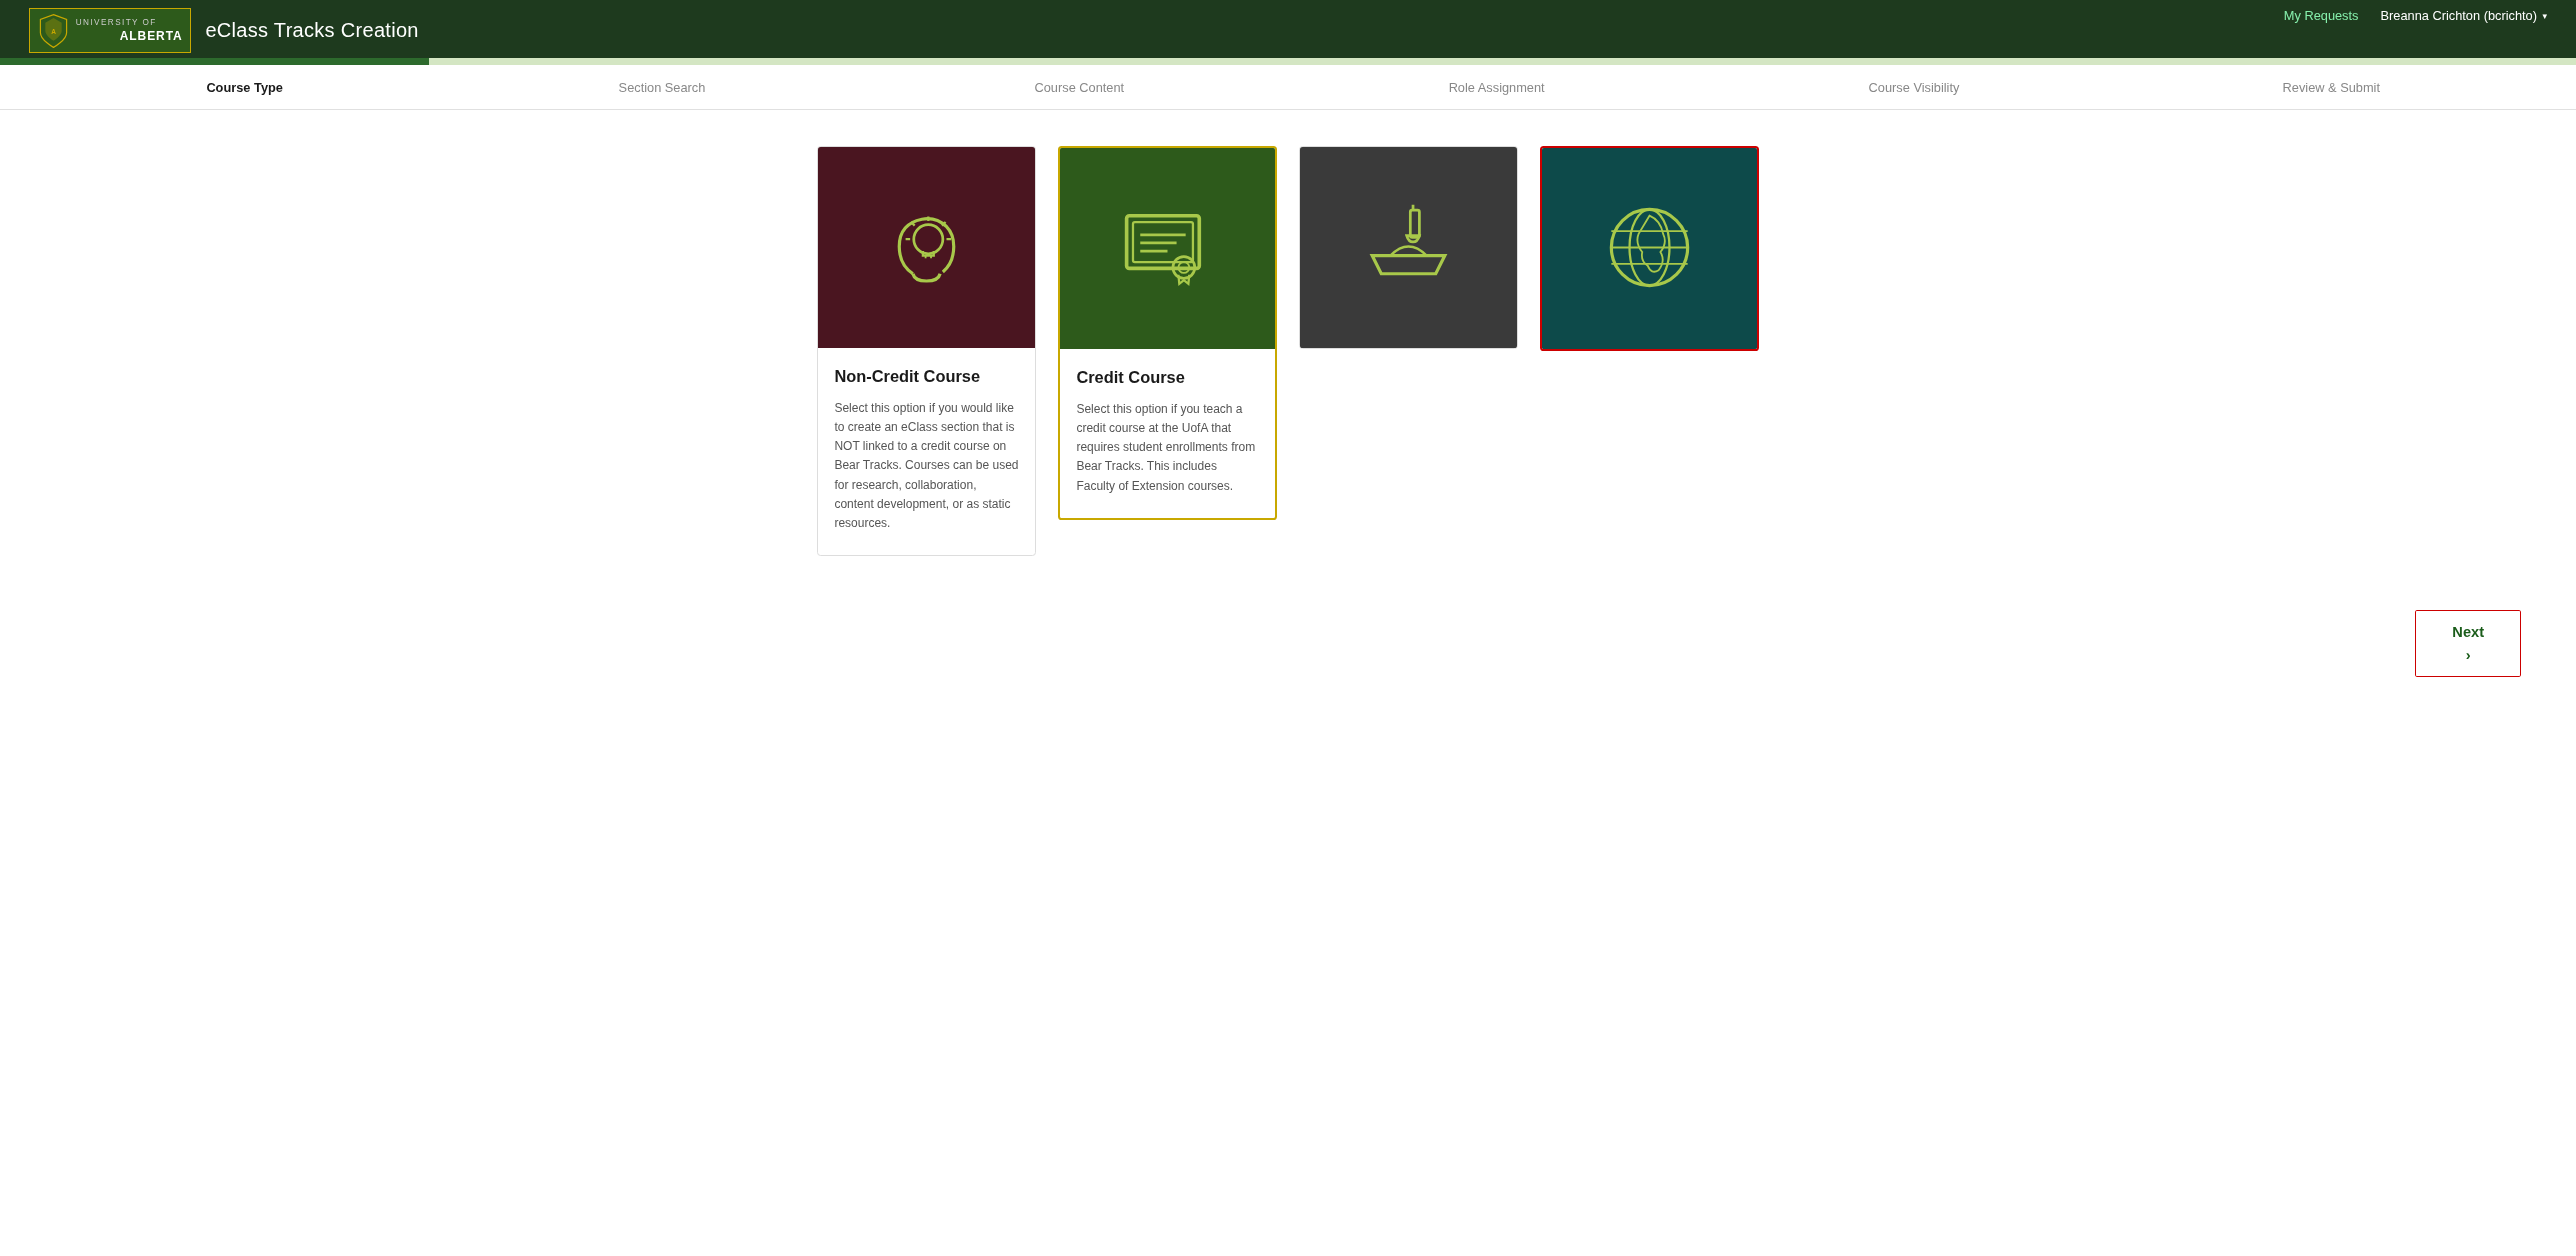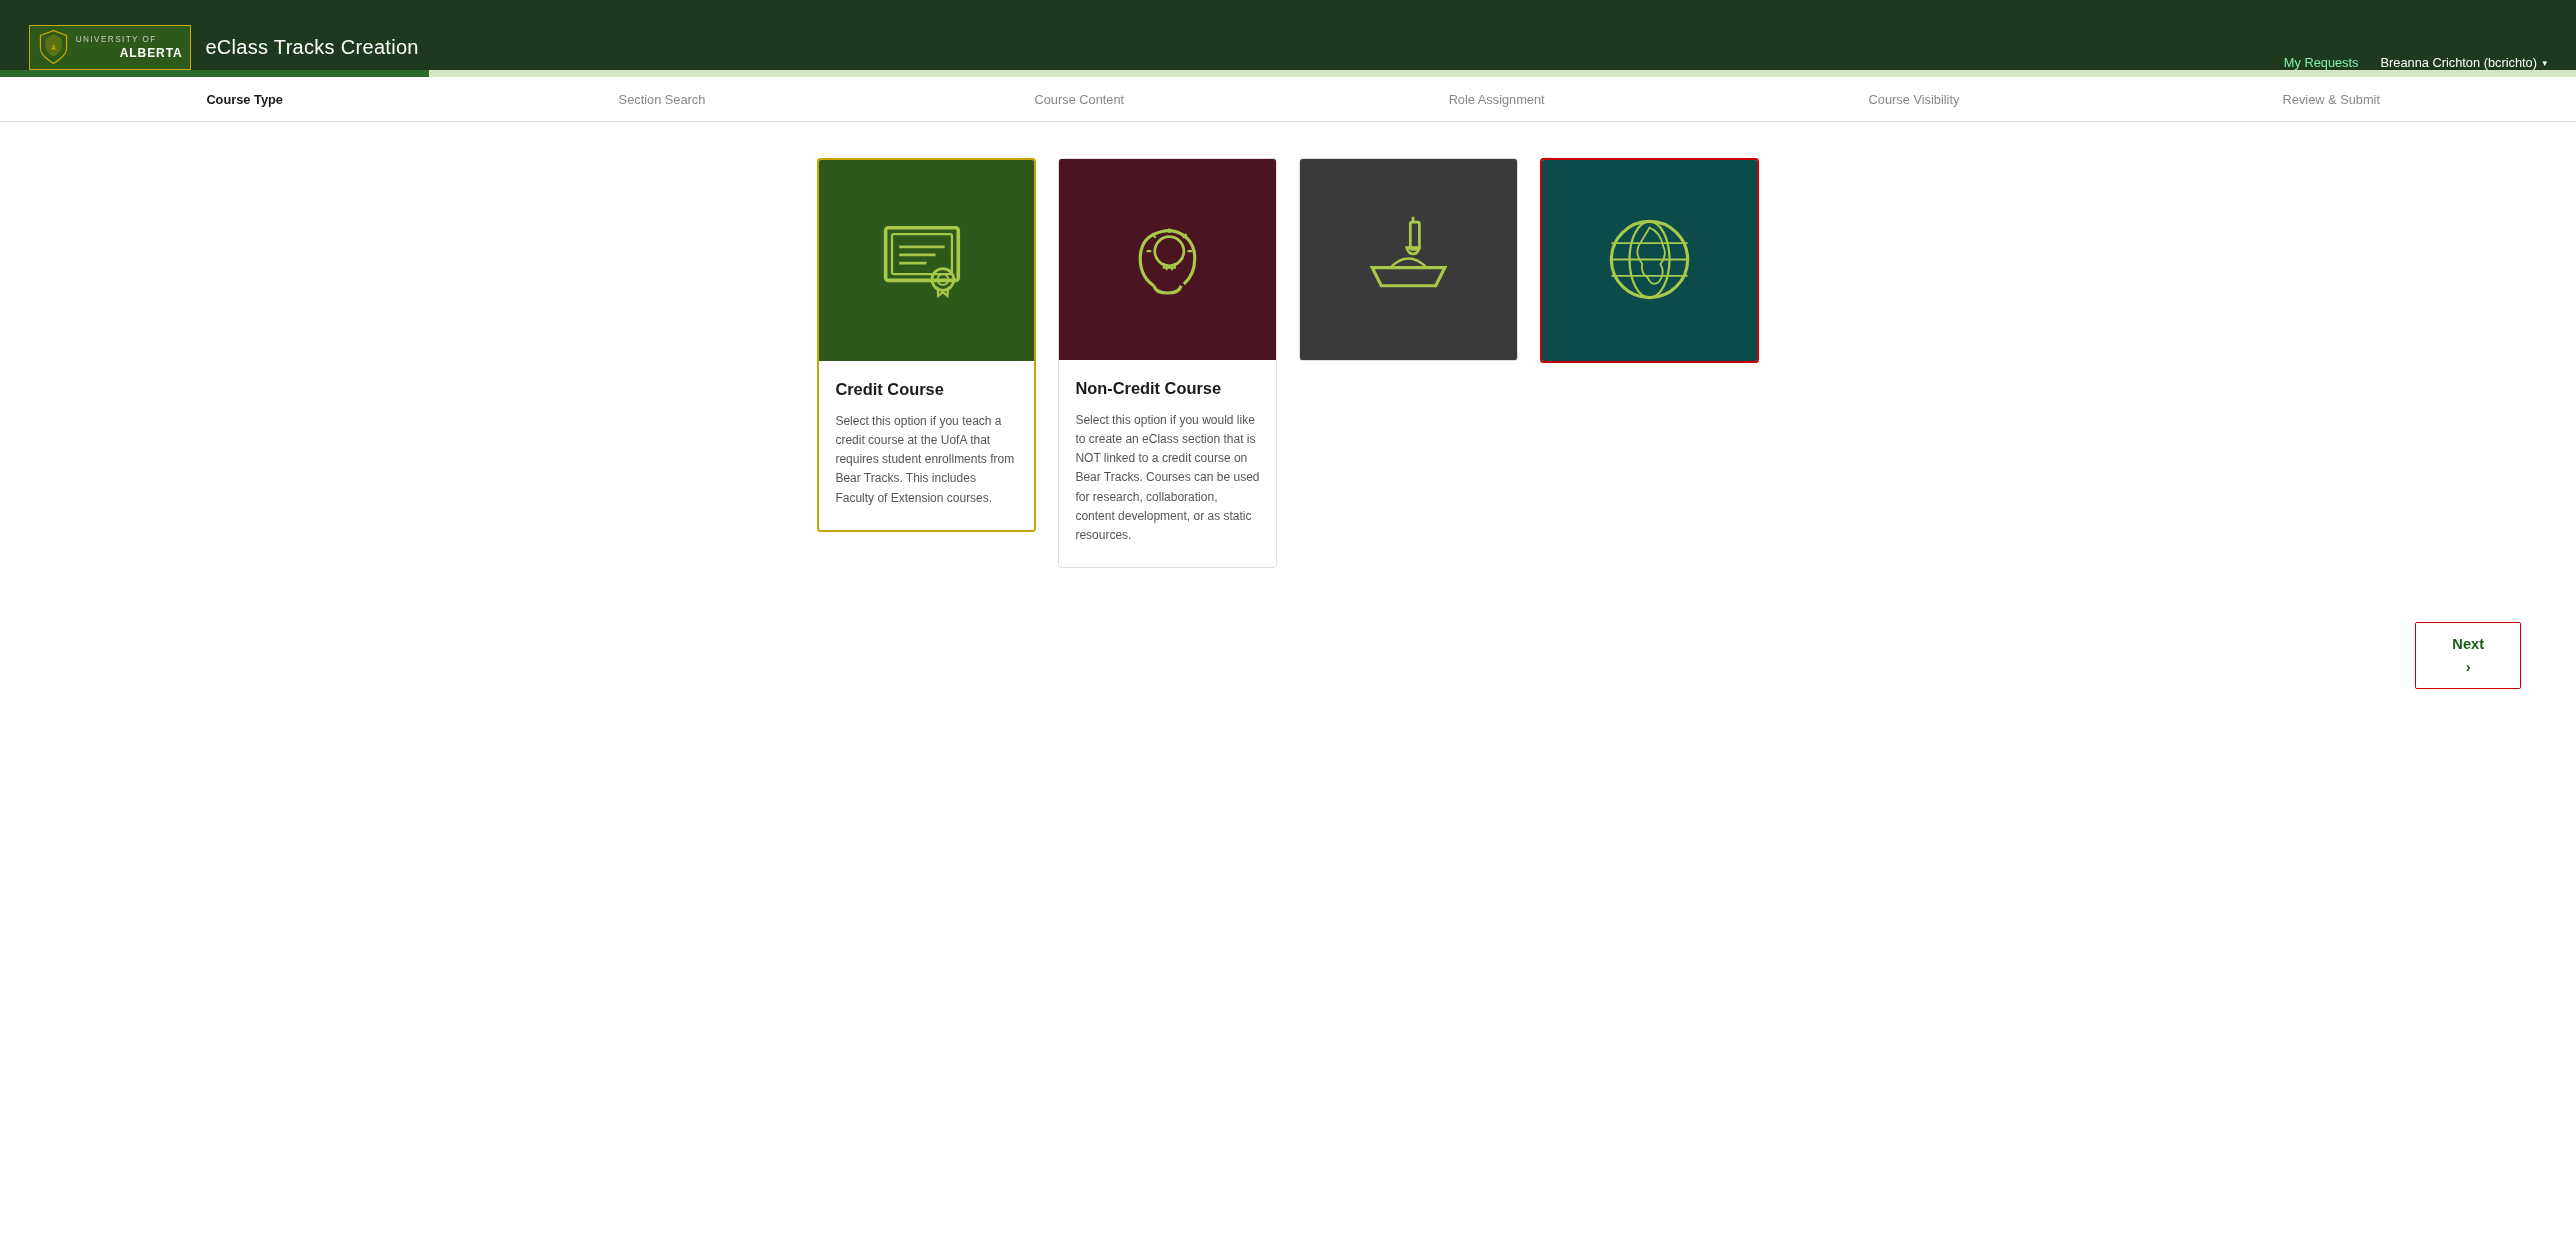--- a/index.html
+++ b/index.html
@@ -4,24 +4,24 @@
   <style>
     * { box-sizing: border-box; margin: 0; padding: 0; }
     body { font-family: 'Segoe UI', Arial, sans-serif; background: #fff; min-height: 100vh; }
 
     
     .header {
       background: #1a5276;
       background: linear-gradient(135deg, #1a4a1a 0%, #2d6a2d 100%);
       background: #1d3d1d;
       display: flex;
-      align-items: flex-end;
+      align-items: flex-start;
       justify-content: space-between;
-      padding: 0 29px;
-      height: 70px;
+      padding: 8px 29px;
+      height: 58px;
       background-color: #1e3a1e;
     }
     .header-left {
       display: flex;
       align-items: center;
       gap: 14.6px;
     }
     .logo-box {
       background: #2d5a1b;
       border: 1.8px solid #c8a800;
@@ -241,43 +241,20 @@
       <span>Course Visibility</span>
     </div>
     <div class="step-item">
       <span>Review &amp; Submit</span>
     </div>
   </div>
 </div>
 
 <div class="main-content">
 
-  <div class="course-card selected-yellow">
-    <div class="card-image green-bg">
-      <div class="card-icon">
-        <svg viewBox="0 0 120 120" fill="none" xmlns="http://www.w3.org/2000/svg">
-
-          <rect x="15" y="25" width="80" height="58" rx="3" stroke="#a8c84a" stroke-width="4" fill="none"></rect>
-          <rect x="22" y="32" width="66" height="44" rx="2" stroke="#a8c84a" stroke-width="2.5" fill="none"></rect>
-          <line x1="30" y1="46" x2="80" y2="46" stroke="#a8c84a" stroke-width="3"></line>
-          <line x1="30" y1="55" x2="70" y2="55" stroke="#a8c84a" stroke-width="3"></line>
-          <line x1="30" y1="64" x2="60" y2="64" stroke="#a8c84a" stroke-width="3"></line>
-
-          <circle cx="78" cy="82" r="12" stroke="#a8c84a" stroke-width="3" fill="none"></circle>
-          <path d="M72 90 L73 100 L78 96 L83 100 L84 90" stroke="#a8c84a" stroke-width="2.5" fill="none"></path>
-          <circle cx="78" cy="82" r="6" stroke="#a8c84a" stroke-width="2" fill="none"></circle>
-        </svg>
-      </div>
-    </div>
-    <div class="card-body">
-      <div class="card-title">Credit Course</div>
-      <div class="card-desc">Select this option if you teach a credit course at the UofA that requires student enrollments from Bear Tracks. This includes Faculty of Extension courses.</div>
-    </div>
-  </div>
-
   <div class="course-card">
     <div class="card-image maroon-bg">
       <div class="card-icon">
         <svg viewBox="0 0 120 120" fill="none" xmlns="http://www.w3.org/2000/svg">
 
           <path d="M45 90 Q30 80 30 60 Q30 35 55 30 Q70 27 82 38 Q90 46 90 60 Q90 78 78 88" stroke="#a8c84a" stroke-width="3.5" fill="none"></path>
           <path d="M45 90 Q47 98 60 98 Q73 98 75 90" stroke="#a8c84a" stroke-width="3.5" fill="none"></path>
 
           <circle cx="62" cy="52" r="16" stroke="#a8c84a" stroke-width="3" fill="none"></circle>
           <path d="M56 65 L56 70 L68 70 L68 65" stroke="#a8c84a" stroke-width="2.5" fill="none"></path>
@@ -291,20 +268,43 @@
           <line x1="82" y1="52" x2="87" y2="52" stroke="#a8c84a" stroke-width="2.5"></line>
         </svg>
       </div>
     </div>
     <div class="card-body">
       <div class="card-title">Non-Credit Course</div>
       <div class="card-desc">Select this option if you would like to create an eClass section that is NOT linked to a credit course on Bear Tracks. Courses can be used for research, collaboration, content development, or as static resources.</div>
     </div>
   </div>
 
+  <div class="course-card selected-yellow">
+    <div class="card-image green-bg">
+      <div class="card-icon">
+        <svg viewBox="0 0 120 120" fill="none" xmlns="http://www.w3.org/2000/svg">
+
+          <rect x="15" y="25" width="80" height="58" rx="3" stroke="#a8c84a" stroke-width="4" fill="none"></rect>
+          <rect x="22" y="32" width="66" height="44" rx="2" stroke="#a8c84a" stroke-width="2.5" fill="none"></rect>
+          <line x1="30" y1="46" x2="80" y2="46" stroke="#a8c84a" stroke-width="3"></line>
+          <line x1="30" y1="55" x2="70" y2="55" stroke="#a8c84a" stroke-width="3"></line>
+          <line x1="30" y1="64" x2="60" y2="64" stroke="#a8c84a" stroke-width="3"></line>
+
+          <circle cx="78" cy="82" r="12" stroke="#a8c84a" stroke-width="3" fill="none"></circle>
+          <path d="M72 90 L73 100 L78 96 L83 100 L84 90" stroke="#a8c84a" stroke-width="2.5" fill="none"></path>
+          <circle cx="78" cy="82" r="6" stroke="#a8c84a" stroke-width="2" fill="none"></circle>
+        </svg>
+      </div>
+    </div>
+    <div class="card-body">
+      <div class="card-title">Credit Course</div>
+      <div class="card-desc">Select this option if you teach a credit course at the UofA that requires student enrollments from Bear Tracks. This includes Faculty of Extension courses.</div>
+    </div>
+  </div>
+
   <div class="course-card">
     <div class="card-image gray-bg">
       <div class="card-icon">
         <svg viewBox="0 0 120 120" fill="none" xmlns="http://www.w3.org/2000/svg">
 
           <path d="M20 70 L30 90 L90 90 L100 70 Z" stroke="#a8c84a" stroke-width="3.5" fill="none"></path>
           <line x1="20" y1="70" x2="100" y2="70" stroke="#a8c84a" stroke-width="3"></line>
 
           <path d="M40 70 Q60 50 80 70" stroke="#a8c84a" stroke-width="2.5" fill="none"></path>
 

